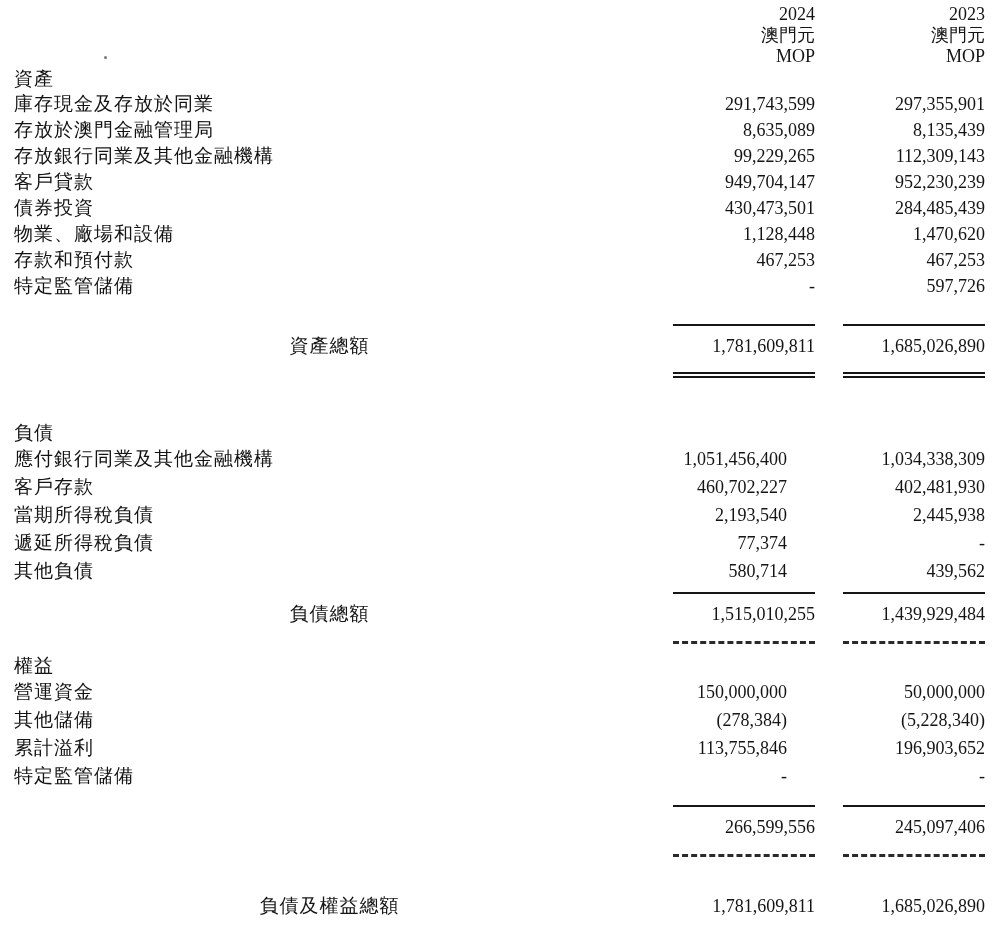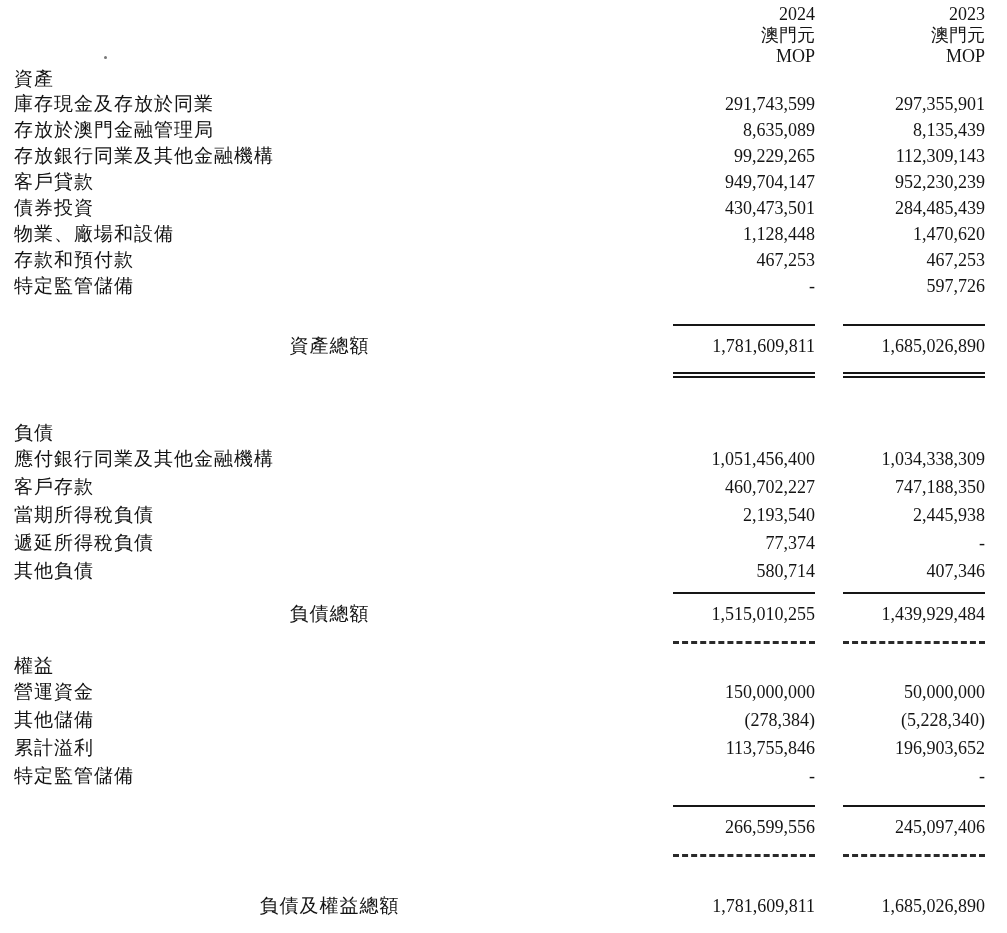--- a/index.html
+++ b/index.html
@@ -22,21 +22,21 @@
     display: grid;
     grid-template-columns: 1fr 170px 170px;
     align-items: baseline;
   }
   .label { font-size: 19px; letter-spacing: 1px; }
   .num   { font-size: 18px; text-align: right; font-variant-numeric: oldstyle-nums; }
   .hdr-row  { line-height: 21px; }
   .hdr-row .num { font-size: 18px; }
   .sec-title-row { line-height: 24px; }
   .data-row { line-height: 25px; }
-  .lia-row, .eq-row { line-height: 27px; }
+  .lia-row, .eq-row { line-height: 27px; gap: 28px; }
   .total-row { line-height: 34px; }
   .total-row .label { font-size: 19px; text-align: center; }
   .rule-cell { text-align: right; }
   .rule {
     display: inline-block;
     width: 142px;
     vertical-align: middle;
   }
   .rule.single { border-top: 2px solid #161616; }
   .rule.double { height: 6px; border-top: 2px solid #161616; border-bottom: 2px solid #161616; }
@@ -153,36 +153,36 @@
   </div>
 
   <div class="row lia-row">
     <div class="label">應付銀行同業及其他金融機構</div>
     <div class="num">1,051,456,400</div>
     <div class="num">1,034,338,309</div>
   </div>
   <div class="row lia-row">
     <div class="label">客戶存款</div>
     <div class="num">460,702,227</div>
-    <div class="num">747,188,350</div>
+    <div class="num">402,481,930</div>
   </div>
   <div class="row lia-row">
     <div class="label">當期所得稅負債</div>
     <div class="num">2,193,540</div>
     <div class="num">2,445,938</div>
   </div>
   <div class="row lia-row">
     <div class="label">遞延所得稅負債</div>
     <div class="num">77,374</div>
     <div class="num">-</div>
   </div>
   <div class="row lia-row">
     <div class="label">其他負債</div>
     <div class="num">580,714</div>
-    <div class="num">407,346</div>
+    <div class="num">439,562</div>
   </div>
 
   <div class="gap-liab-pre-rule"></div>
   <div class="row rule-row">
     <div></div>
     <div class="rule-cell"><span class="rule single"></span></div>
     <div class="rule-cell"><span class="rule single"></span></div>
   </div>
   <div class="row total-row">
     <div class="label">負債總額</div>

